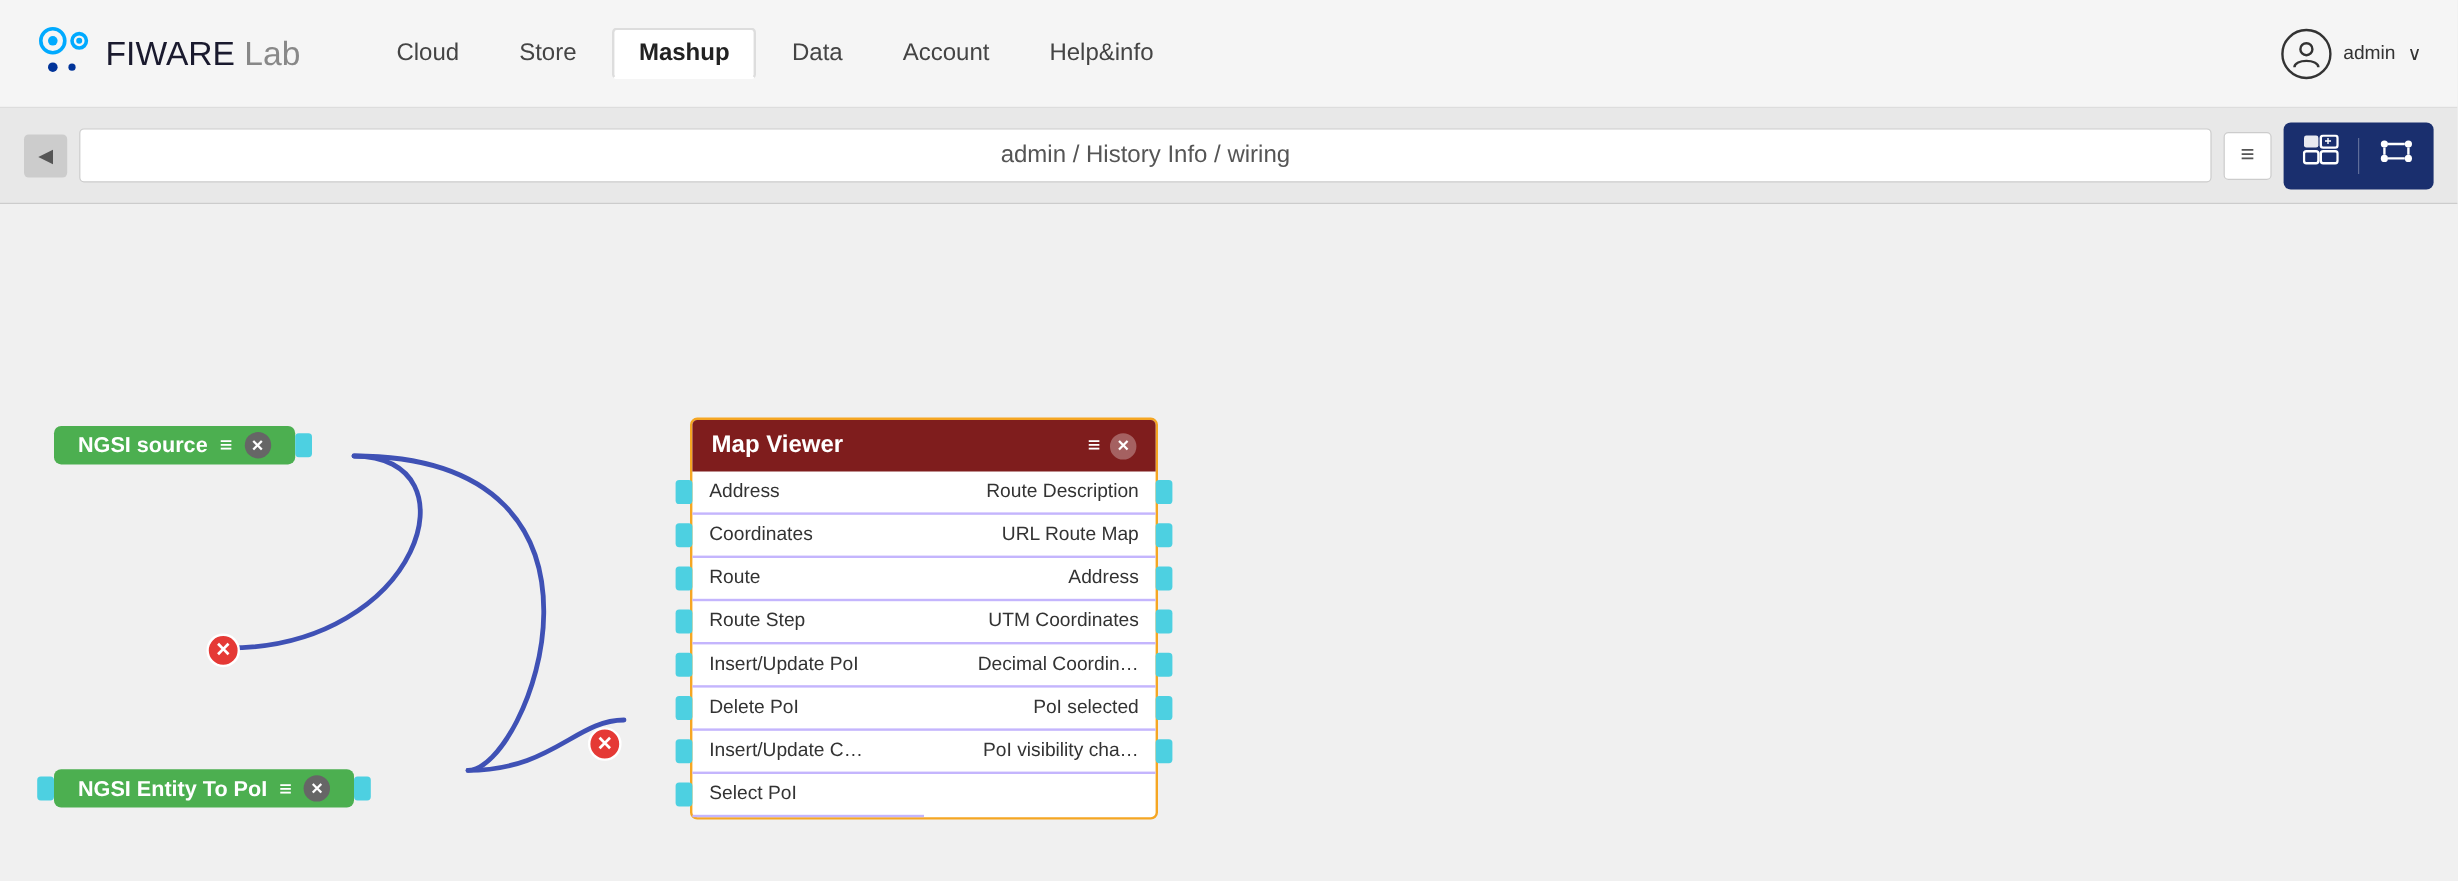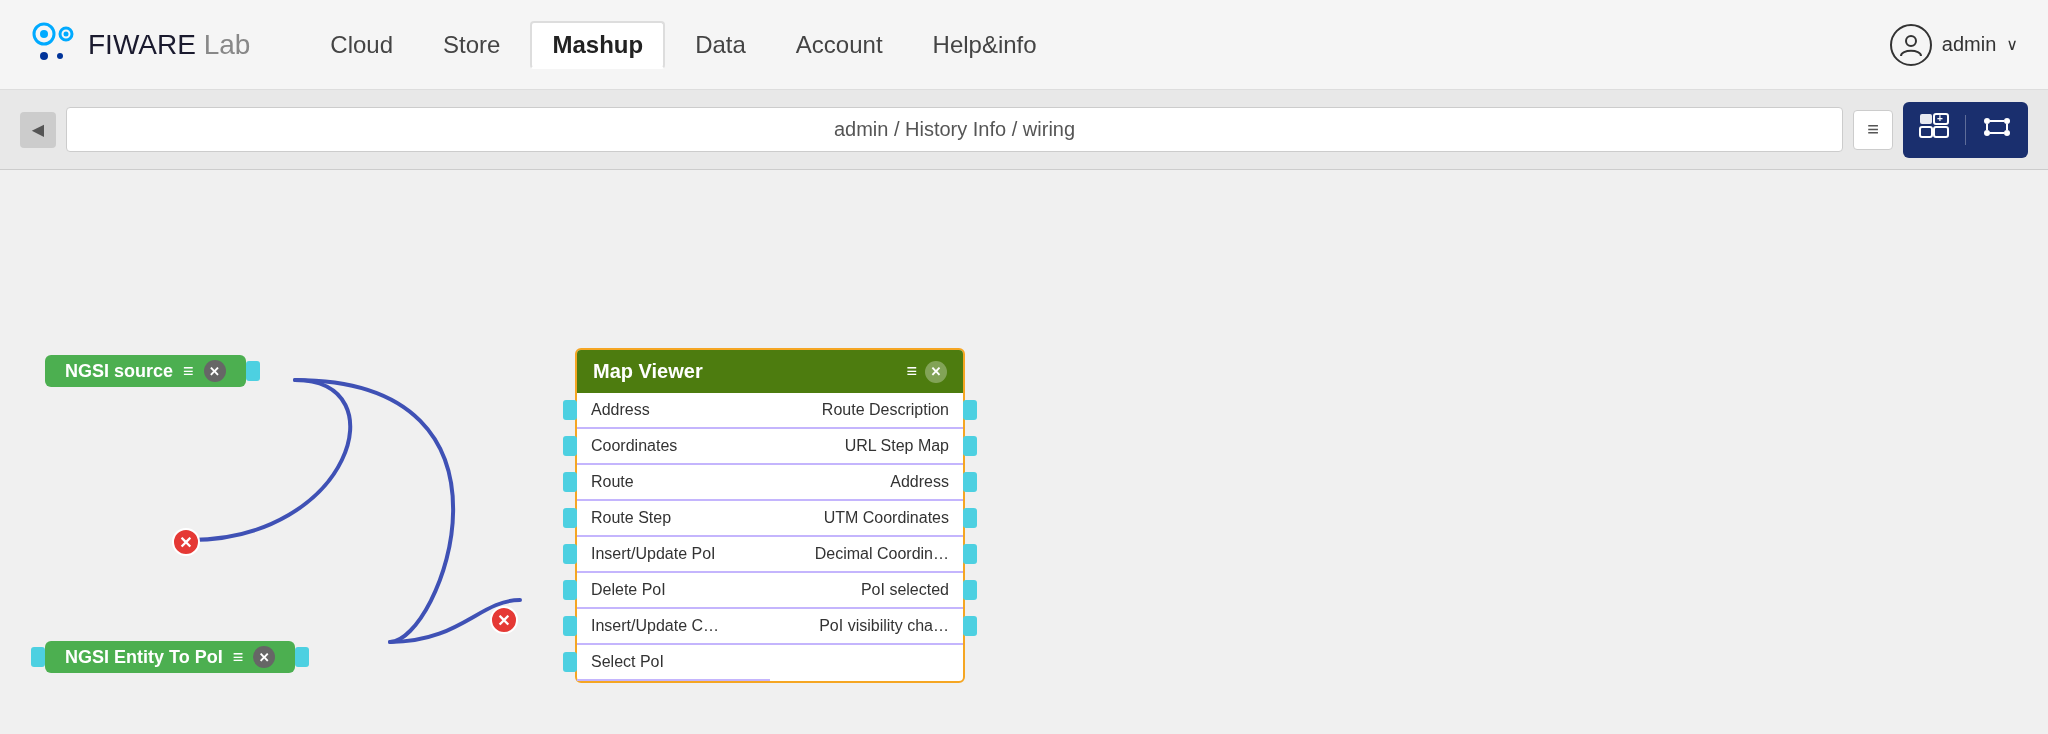--- a/index.html
+++ b/index.html
@@ -26,21 +26,21 @@
       height: 50px;
     }
     .nav-items {
       display: flex;
       align-items: center;
       gap: 10px;
       flex: 1;
     }
     .nav-item {
       padding: 8px 20px;
-      font-size: 24px;
+      font-size: 20px;
       color: #444;
       cursor: pointer;
       border-radius: 4px;
       text-decoration: none;
       text-align: center;
     }
     .nav-item.active {
       background: white;
       border: 2px solid #ddd;
       border-bottom: 2px solid white;
@@ -161,21 +161,21 @@
 
     
     .map-viewer {
       position: absolute;
       border: 2px solid #f5a623;
       border-radius: 6px;
       background: white;
       overflow: visible;
     }
     .map-viewer-header {
-      background: #4d7c0f;
+      background: #7f1d1d;
       color: white;
       padding: 10px 16px;
       font-size: 20px;
       font-weight: 600;
       display: flex;
       align-items: center;
       justify-content: space-between;
       border-radius: 4px 4px 0 0;
     }
     .map-viewer-header-icons {
@@ -272,21 +272,21 @@
     <a class="nav-item">Account</a>
     <a class="nav-item">Help&amp;info</a>
   </nav>
   <div class="header-right">
     <div class="admin-avatar">
       <svg width="26" height="26" viewBox="0 0 26 26">
           <circle cx="13" cy="9" r="5" fill="none" stroke="#333" stroke-width="2"></circle>
           <path d="M3 24 C3 17 23 17 23 24" fill="none" stroke="#333" stroke-width="2"></path>
         </svg>
     </div>
-    <span style="font-size:20px; color:#333;">admin</span>
+    <span style="font-size:16px; color:#333;">admin</span>
     <span style="font-size:16px; color:#333;">∨</span>
   </div>
 </div>
 
 <div class="toolbar">
   <button class="collapse-btn">
     <span>◀</span>
   </button>
   <div class="breadcrumb-area">
     <span>admin / History Info / wiring</span>
@@ -378,21 +378,21 @@
       <div class="mv-cell right">
         <span>Route Description</span>
         <div class="mv-port right"></div>
       </div>
 
       <div class="mv-cell">
         <div class="mv-port left"></div>
         <span>Coordinates</span>
       </div>
       <div class="mv-cell right">
-        <span>URL Step Map</span>
+        <span>URL Route Map</span>
         <div class="mv-port right"></div>
       </div>
 
       <div class="mv-cell">
         <div class="mv-port left"></div>
         <span>Route</span>
       </div>
       <div class="mv-cell right">
         <span>Address</span>
         <div class="mv-port right"></div>

